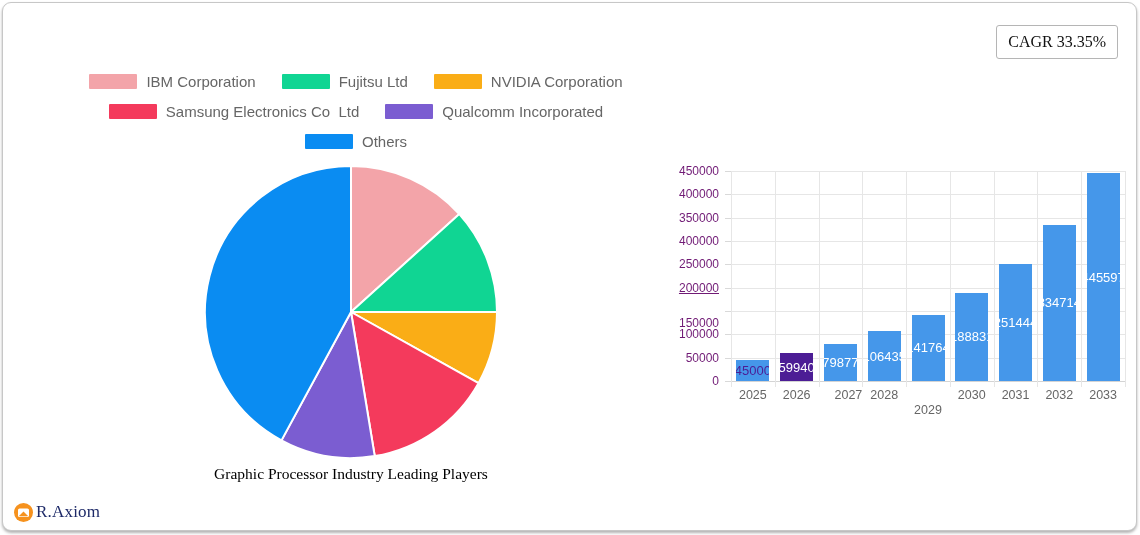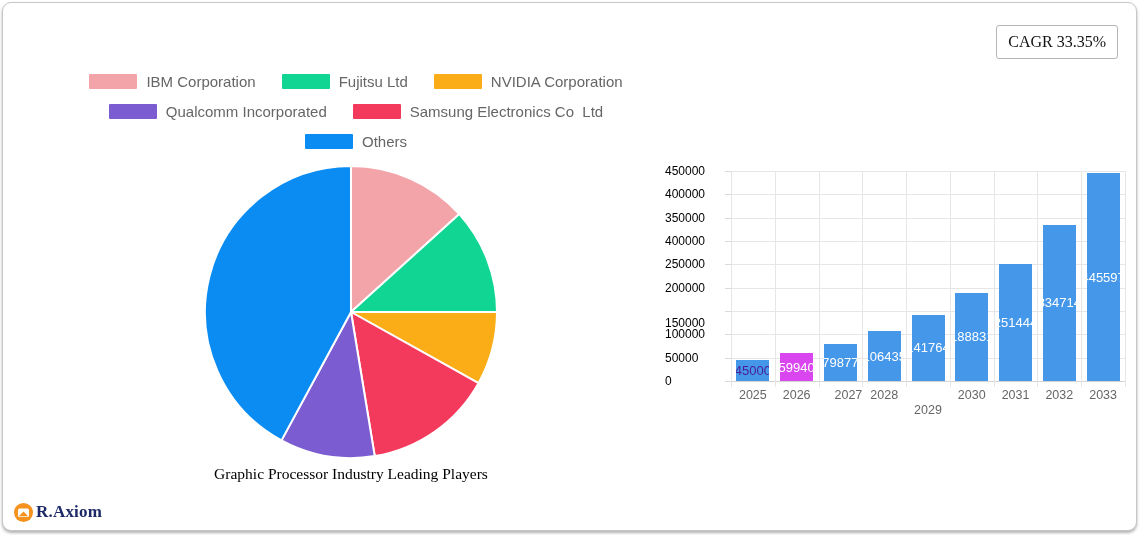--- a/index.html
+++ b/index.html
@@ -44,33 +44,33 @@
     position:absolute; left:62px; top:3px; width:394px;
     display:flex; align-items:center; justify-content:center; gap:8px; cursor:pointer;
   }
   .bar-legend-swatch { width:36px; height:12px; background:#4597EA; border:1px solid #9cc8f4; }
   .bar-legend-label { font-size:12px; color:#666; }
   .bar-plot { position:absolute; left:62px; top:25px; width:394px; height:210px; }
   .hgrid { position:absolute; left:0; width:100%; height:1px; background:#e6e6e6; }
   .hgrid.zero { background:#d4d4d4; }
   .vgrid { position:absolute; top:0; width:1px; background:#e6e6e6; }
   .ytick-stub { position:absolute; width:6px; height:1px; background:#d9d9d9; }
-  .ylabel { position:absolute; width:54px; font-size:12px; color:#000000; }
+  .ylabel { position:absolute; width:54px; text-align:right; font-size:12px; color:#701a75; }
   .xlabel { position:absolute; text-align:center; font-size:12.5px; color:#666; }
   .bar {
     position:absolute; bottom:0; background:#4597EA;
     display:flex; align-items:center; justify-content:center;
     overflow:hidden; cursor:pointer;
   }
   .bar-value { font-size:13px; color:#fff; white-space:nowrap; }
 
   
   .brand-logo { position:absolute; left:11px; bottom:8px; display:flex; align-items:center; gap:3px; }
   .brand-text {
-    font-family:"Liberation Serif", serif; font-weight:bold;
+    font-family:"Liberation Serif", serif; font-weight:normal;
     font-size:17px; color:#1E2A68; letter-spacing:.2px;
   }
 </style>
 </head>
 <body>
 
 <div class="card">
 
   <div class="cagr-badge">CAGR 33.35%</div>
 
@@ -84,26 +84,26 @@
           <span class="legend-swatch" style="background: rgb(16, 213, 147);"></span>
           <span class="legend-label">Fujitsu Ltd</span>
         </span>
         <span class="legend-item">
           <span class="legend-swatch" style="background: rgb(250, 173, 22);"></span>
           <span class="legend-label">NVIDIA Corporation</span>
         </span>
       </div>
       <div class="legend-row">
         <span class="legend-item">
+          <span class="legend-swatch" style="background: rgb(244, 58, 92);"></span>
+          <span class="legend-label">Samsung Electronics Co  Ltd</span>
+        </span>
+        <span class="legend-item">
           <span class="legend-swatch" style="background: rgb(123, 93, 209);"></span>
           <span class="legend-label">Qualcomm Incorporated</span>
-        </span>
-        <span class="legend-item">
-          <span class="legend-swatch" style="background: rgb(244, 58, 92);"></span>
-          <span class="legend-label">Samsung Electronics Co  Ltd</span>
         </span>
       </div>
       <div class="legend-row">
         <span class="legend-item">
           <span class="legend-swatch" style="background: rgb(10, 140, 242);"></span>
           <span class="legend-label">Others</span>
         </span>
       </div>
     </div>
 
@@ -127,21 +127,21 @@
         <div class="ytick-stub" style="left: -6px; top: 186.667px;"></div>
         <div class="ylabel" style="left: -66px; top: 179.667px;">50000</div>
         <div class="hgrid" style="top: 163.333px;"></div>
         <div class="ytick-stub" style="left: -6px; top: 163.333px;"></div>
         <div class="ylabel" style="left: -66px; top: 156.333px;">100000</div>
         <div class="hgrid" style="top: 140px;"></div>
         <div class="ytick-stub" style="left: -6px; top: 140px;"></div>
         <div class="ylabel" style="left: -66px; top: 145px;">150000</div>
         <div class="hgrid" style="top: 116.667px;"></div>
         <div class="ytick-stub" style="left: -6px; top: 116.667px;"></div>
-        <div class="ylabel" style="left: -66px; top: 109.667px;">200000</div>
+        <div class="ylabel" style="left: -66px; top: 109.667px; text-decoration: underline;">200000</div>
         <div class="hgrid" style="top: 93.3333px;"></div>
         <div class="ytick-stub" style="left: -6px; top: 93.3333px;"></div>
         <div class="ylabel" style="left: -66px; top: 86.3333px;">250000</div>
         <div class="hgrid" style="top: 70px;"></div>
         <div class="ytick-stub" style="left: -6px; top: 70px;"></div>
         <div class="ylabel" style="left: -66px; top: 63px;">400000</div>
         <div class="hgrid" style="top: 46.6667px;"></div>
         <div class="ytick-stub" style="left: -6px; top: 46.6667px;"></div>
         <div class="ylabel" style="left: -66px; top: 39.6667px;">350000</div>
         <div class="hgrid" style="top: 23.3333px;"></div>
@@ -157,21 +157,21 @@
         <div class="vgrid" style="left: 175.11px; height: 216px;"></div>
         <div class="vgrid" style="left: 218.89px; height: 216px;"></div>
         <div class="vgrid" style="left: 262.67px; height: 216px;"></div>
         <div class="vgrid" style="left: 306.44px; height: 216px;"></div>
         <div class="vgrid" style="left: 350.22px; height: 216px;"></div>
         <div class="vgrid" style="left: 394px; height: 216px;"></div>
         <div class="bar" style="left: 5.39px; width: 33px; height: 21px; background: rgb(69, 151, 234);">
           <span class="bar-value" style="color: #4c1d95;">45000</span>
         </div>
         <div class="xlabel" style="left: 0px; width: 43.78px; top: 217px;">2025</div>
-        <div class="bar" style="left: 49.17px; width: 33px; height: 28px; background: #d946ef;">
+        <div class="bar" style="left: 49.17px; width: 33px; height: 28px; background: #4c1d95;">
           <span class="bar-value" style="color: rgb(255, 255, 255);">59940</span>
         </div>
         <div class="xlabel" style="left: 43.78px; width: 43.78px; top: 217px;">2026</div>
         <div class="bar" style="left: 92.94px; width: 33px; height: 37.3px; background: rgb(69, 151, 234);">
           <span class="bar-value" style="color: rgb(255, 255, 255);">79877</span>
         </div>
         <div class="xlabel" style="left: 87.56px; width: 43.78px; top: 217px; text-align: right;">2027</div>
         <div class="bar" style="left: 136.72px; width: 33px; height: 49.7px; background: rgb(69, 151, 234);">
           <span class="bar-value" style="color: rgb(255, 255, 255);">106435</span>
         </div>

